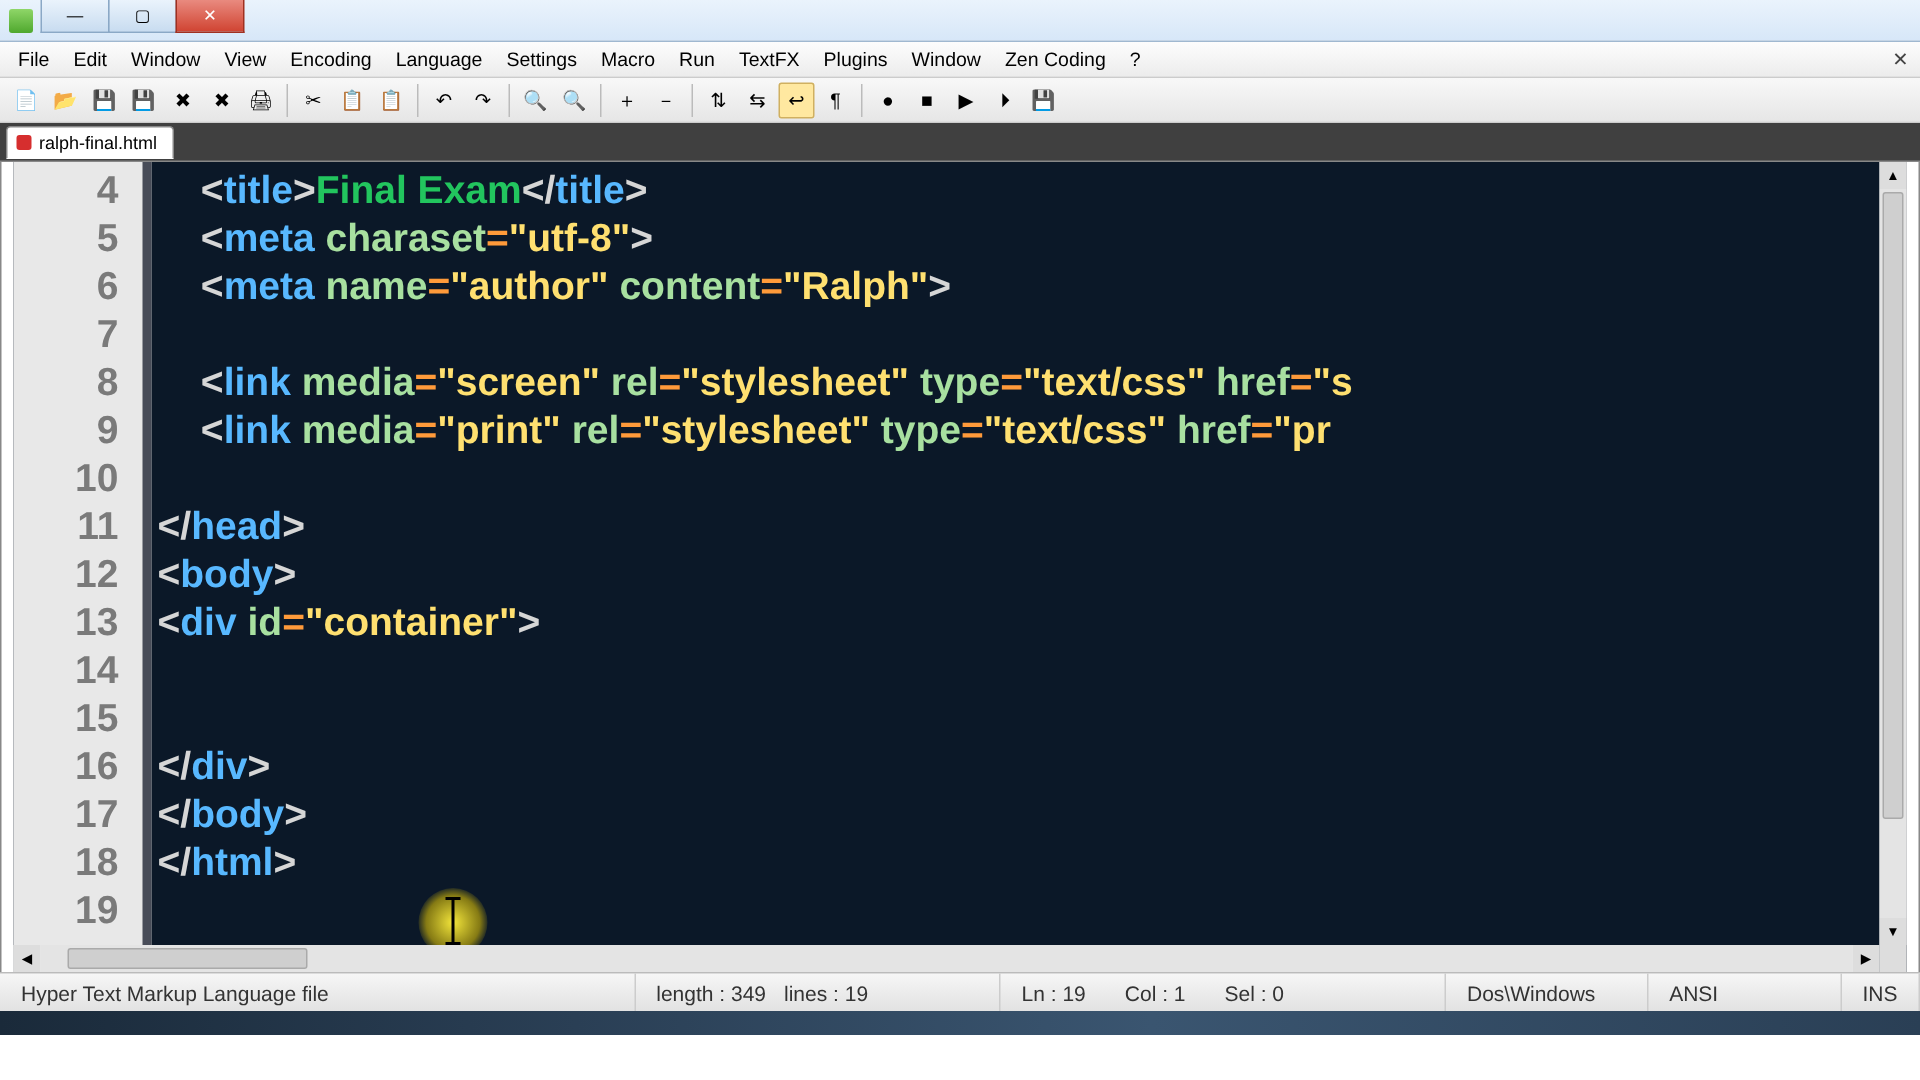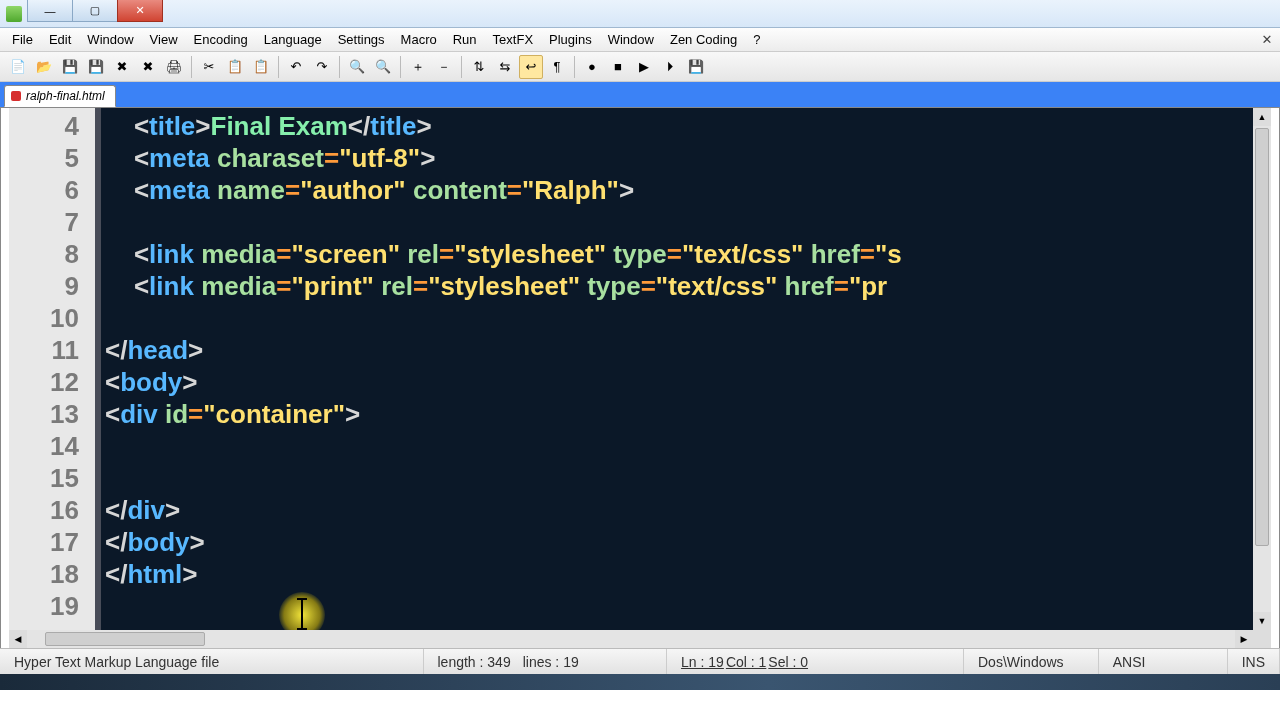--- a/index.html
+++ b/index.html
@@ -19,38 +19,38 @@
 .menubar .spacer { flex: 1; }
 .menubar .close-x { width: 18px; height: 18px; display: flex; align-items: center; justify-content: center; font-size: 13px; color: #444; }
 
 
 .toolbar { height: 30px; background: linear-gradient(#f8f8f8, #e6e6e6); display: flex; align-items: center; padding: 0 6px; gap: 2px; border-bottom: 1px solid #ccc; }
 .tool-btn { width: 24px; height: 24px; display: flex; align-items: center; justify-content: center; border: 1px solid transparent; border-radius: 2px; }
 .tool-btn.active { background: #ffe8a0; border-color: #d0b060; }
 .tool-sep { width: 1px; height: 22px; background: #bbb; margin: 0 3px; }
 
 
-.tabbar { height: 26px; background: #3b82f6; display: flex; align-items: center; padding: 2px 4px 0; border-bottom: 1px solid #888; font-style: italic; }
+.tabbar { height: 26px; background: #404040; display: flex; align-items: flex-start; padding: 2px 4px 0; border-bottom: 1px solid #888; }
 .file-tab { height: 22px; background: #fff; border: 1px solid #888; border-bottom: 1px solid #fff; border-radius: 3px 3px 0 0; display: flex; align-items: center; padding: 0 10px 0 6px; font-size: 12px; gap: 5px; margin-bottom: -1px; }
 .tab-dot { width: 10px; height: 10px; background: #d62e2e; border-radius: 2px; }
 
 
 .editor-wrap { position: relative; height: 540px; background: #fff; border-left: 1px solid #888; border-right: 1px solid #888; }
 .editor-inner { position: absolute; left: 8px; right: 8px; top: 0; bottom: 0; display: flex; background: #0b1828; }
 .gutter { width: 92px; background: #e8e8e8; color: #7a7a7a; font-family: Consolas, "Courier New", monospace; font-size: 26px; font-weight: bold; text-align: right; padding-right: 16px; line-height: 32px; padding-top: 2px; border-right: 6px solid #484c58; }
 .code { flex: 1; font-family: Consolas, "Courier New", monospace; font-size: 26px; font-weight: bold; line-height: 32px; padding-top: 2px; white-space: pre; overflow: hidden; color: #d0d0d0; position: relative; }
 .code-line { height: 32px; padding-left: 4px; }
 
 
 .t-punct { color: #d6d6d6; }
 .t-tag { color: #58b8ff; }
 .t-attr { color: #a8e0a0; }
 .t-op { color: #ff9a3a; }
 .t-str { color: #ffe070; }
-.t-text { color: #86efac; }
+.t-text { color: #22c55e; }
 
 
 .vscroll { position: absolute; right: 8px; top: 0; bottom: 18px; width: 18px; background: #efefef; display: flex; flex-direction: column; }
 .vscroll .track { flex: 1; background: #e4e4e4; position: relative; }
 .vscroll .thumb { position: absolute; left: 2px; right: 2px; top: 2px; height: 86%; background: #cfcfcf; border: 1px solid #aaa; border-radius: 2px; }
 .vscroll .arrow { height: 18px; background: #ddd; display: flex; align-items: center; justify-content: center; font-size: 9px; }
 .hscroll { position: absolute; left: 8px; right: 26px; bottom: 0; height: 18px; background: #efefef; display: flex; }
 .hscroll .track { flex: 1; background: #e4e4e4; position: relative; }
 .hscroll .thumb { position: absolute; top: 2px; bottom: 2px; left: 18px; width: 160px; background: #cfcfcf; border: 1px solid #aaa; border-radius: 2px; }
 .hscroll .arrow { width: 18px; background: #ddd; display: flex; align-items: center; justify-content: center; font-size: 9px; }
@@ -61,21 +61,21 @@
 .text-cursor { position: absolute; width: 2px; height: 28px; background: #000; }
 .text-cursor::before, .text-cursor::after { content: ""; position: absolute; left: -4px; width: 10px; height: 2px; background: #000; }
 .text-cursor::before { top: -2px; }
 .text-cursor::after { bottom: -2px; }
 
 
 .statusbar { height: 26px; background: linear-gradient(#f6f6f6, #e2e2e2); border-top: 1px solid #bbb; display: flex; align-items: center; font-size: 14px; color: #333; }
 .status-cell { padding: 0 14px; border-right: 1px solid #ccc; height: 100%; display: flex; align-items: center; }
 .status-cell.first { width: 428px; }
 .status-cell.mid { width: 246px; gap: 12px; }
-.status-cell.pos { width: 300px; gap: 2px; text-decoration: underline; }
+.status-cell.pos { width: 300px; gap: 26px; }
 .status-cell.enc1 { width: 136px; }
 .status-cell.enc2 { width: 130px; text-align: right; }
 .status-cell.ins { flex: 1; justify-content: flex-start; }
 
 
 .os-strip { height: 16px; background: linear-gradient(90deg, #1a2a3a 0%, #2a3f55 30%, #3a5570 60%, #2a3f55 100%); }
 </style>
 </head>
 <body>
 

